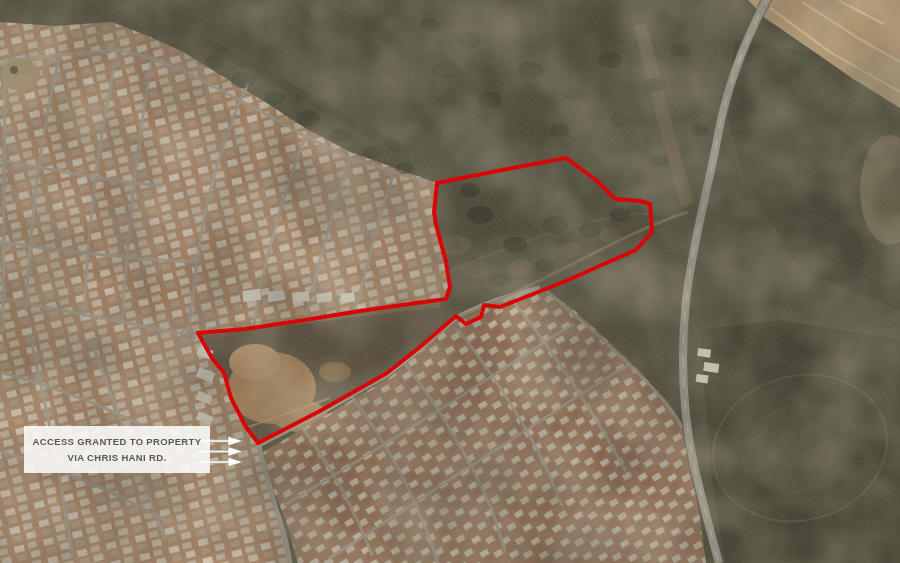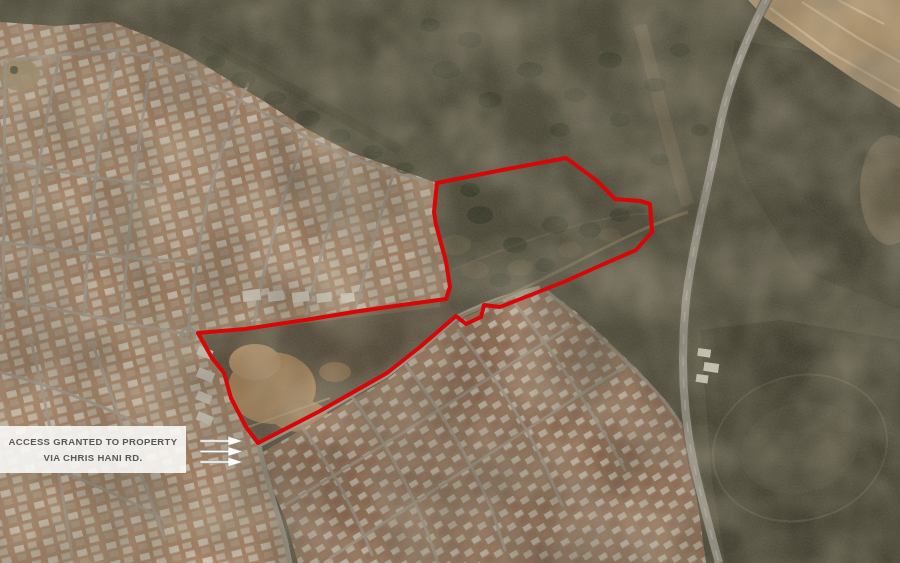--- a/index.html
+++ b/index.html
@@ -1,20 +1,20 @@
 <!DOCTYPE html>
 <html><head>
 <meta charset="utf-8">
 <style>
   html,body{margin:0;padding:0;background:#222;}
   .screen{position:relative;width:900px;height:563px;overflow:hidden;background:#4b4836;
           font-family:"Liberation Sans", sans-serif;}
   .map-svg{position:absolute;left:0;top:0;filter:blur(.45px) saturate(.93) contrast(.98);}
   .boundary{fill:none;stroke:#e60000;stroke-width:4;stroke-linejoin:round;}
-  .callout{position:absolute;left:0;top:426px;width:186px;height:47px;
+  .callout{position:absolute;left:24px;top:426px;width:186px;height:47px;
            background:rgba(252,252,250,.88);display:flex;flex-direction:column;
            justify-content:center;align-items:center;text-align:center;}
   .callout div{font-size:9.5px;font-weight:700;color:#585858;letter-spacing:.35px;line-height:1.6;}
   .street{fill:none;stroke:#9d968a;stroke-width:3;stroke-linecap:round;opacity:.95;}
   .street-b{fill:none;stroke:#988f81;stroke-width:3;stroke-linecap:round;opacity:.9;}
   .tree{fill:#2e3321;opacity:.55;}
   .blobtree{fill:#262b1c;opacity:.5;}
   .lightpatch{fill:#6f6448;opacity:.45;}
   .whitebld{fill:#ddd8ca;}
 </style>

